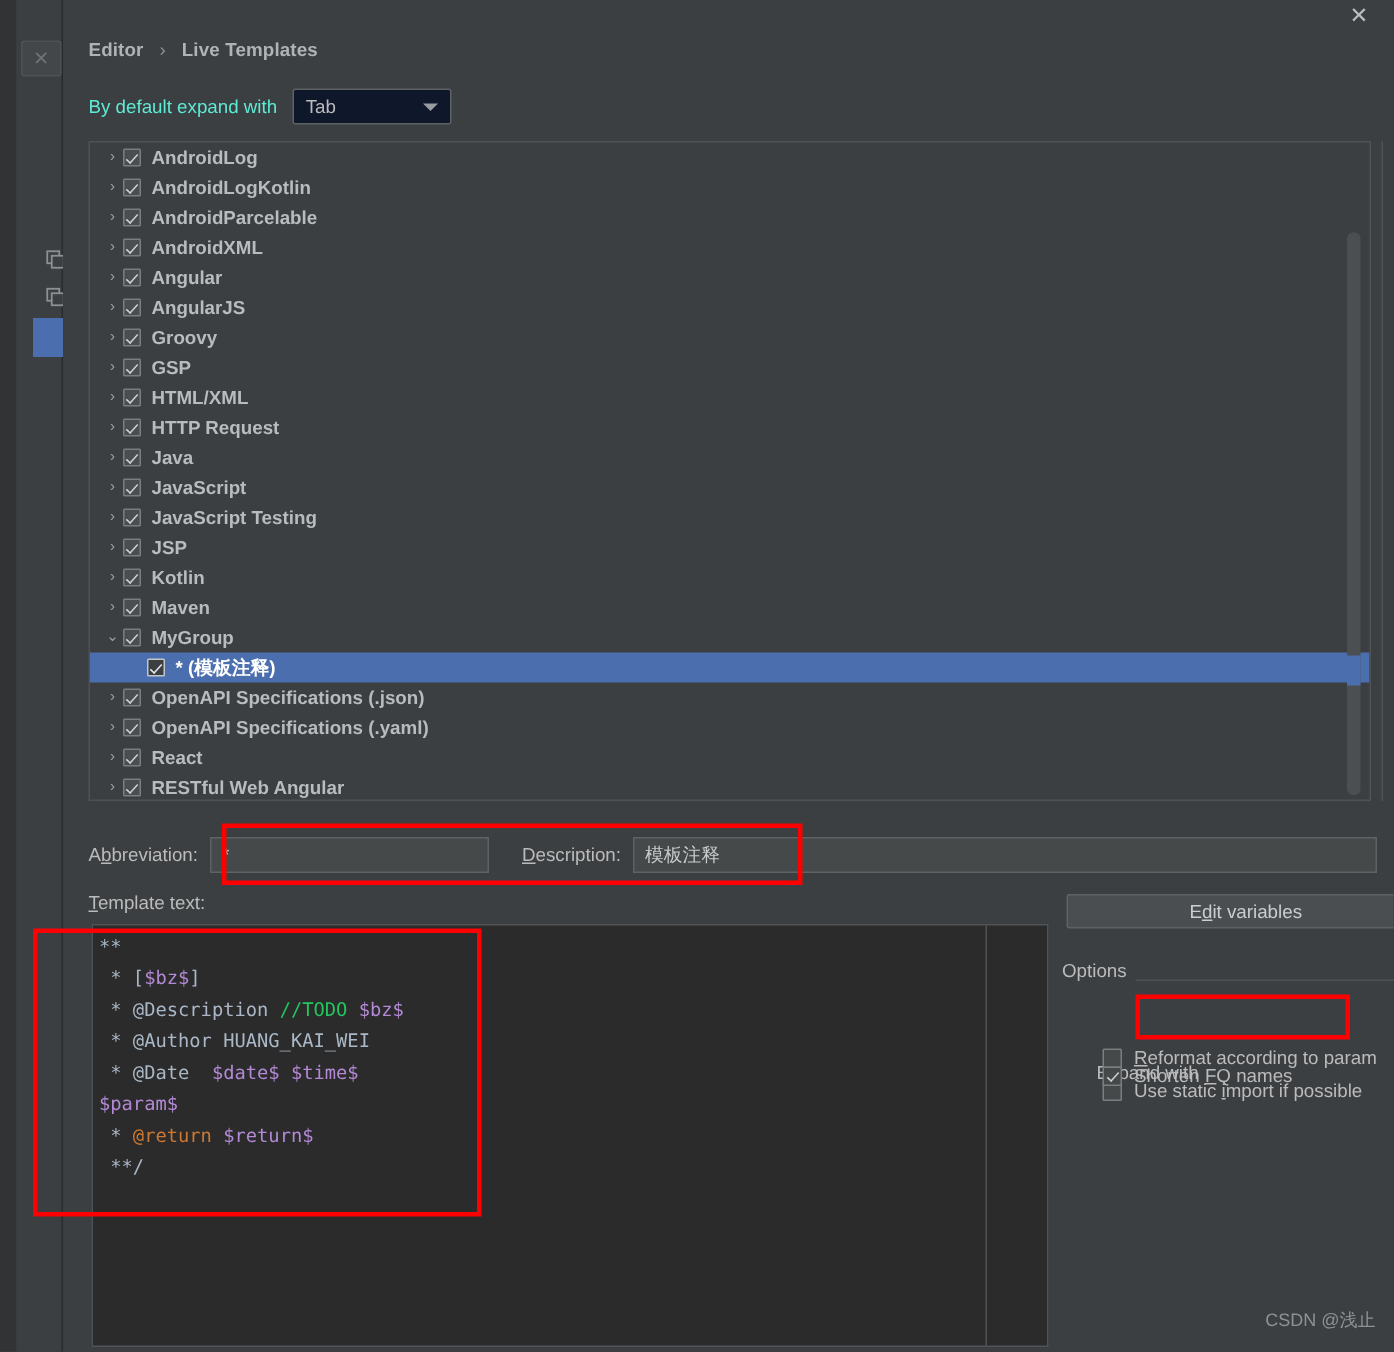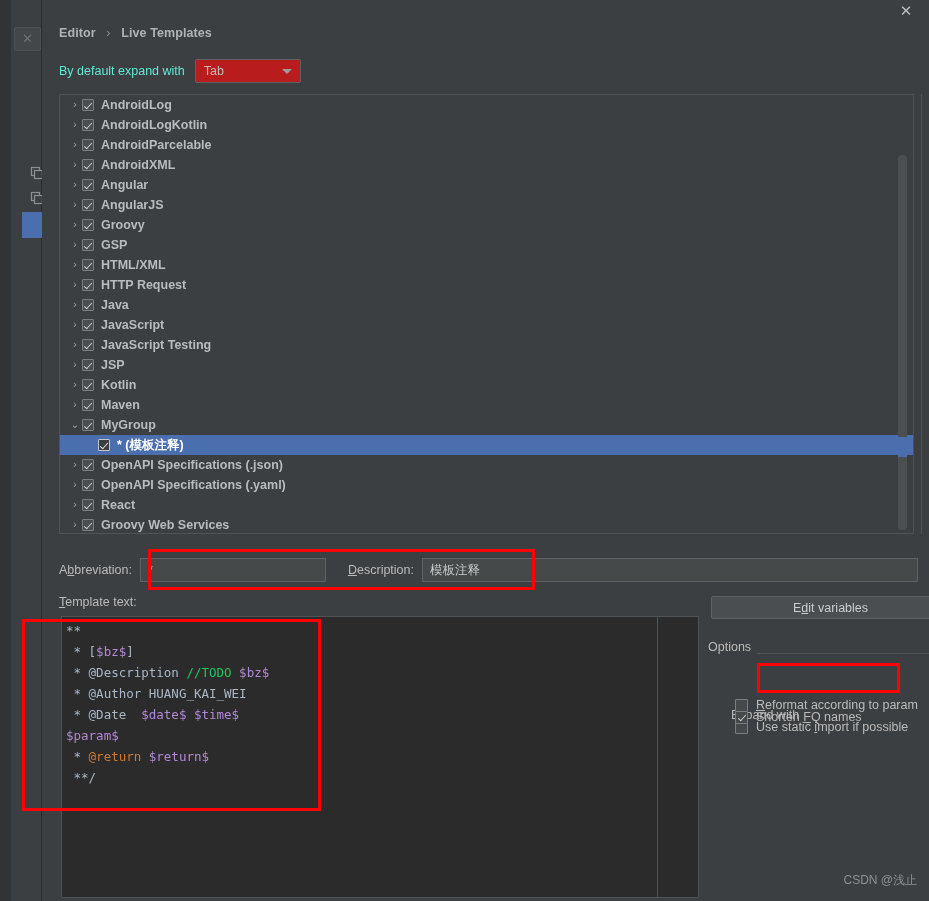--- a/index.html
+++ b/index.html
@@ -105,21 +105,21 @@
     align-items: center;
   }
   .expandrow .lbl {
     color: #5eead4;
     font-size: 12.5px;
     margin-right: 10px;
   }
   .combo {
     position: relative;
     width: 106px; height: 24px;
-    background: #b91c1c;
+    background: #0f172a;
     border: 1px solid #5e6264;
     border-radius: 2px;
     box-sizing: border-box;
     display: flex;
     align-items: center;
     cursor: default;
   }
   .combo .val {
     padding-left: 8px;
     color: #bbbbbb;
@@ -542,21 +542,21 @@
             <span class="rowlabel">OpenAPI Specifications (.yaml)</span>
           </div>
           <div class="row">
             <span class="twisty">›</span>
             <span class="cb"></span>
             <span class="rowlabel">React</span>
           </div>
           <div class="row">
             <span class="twisty">›</span>
             <span class="cb"></span>
-            <span class="rowlabel">Groovy Web Services</span>
+            <span class="rowlabel">RESTful Web Angular</span>
           </div>
         </div>
       <div class="list-scroll-track"></div>
       <div class="list-scroll-blue"></div>
     </div>
 
     <div class="list-toolbar">
       
       
       

